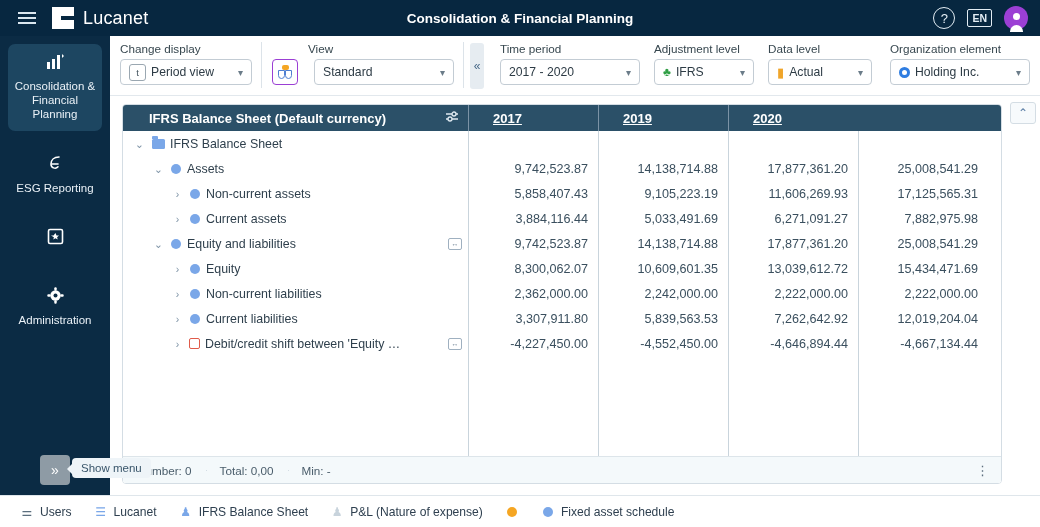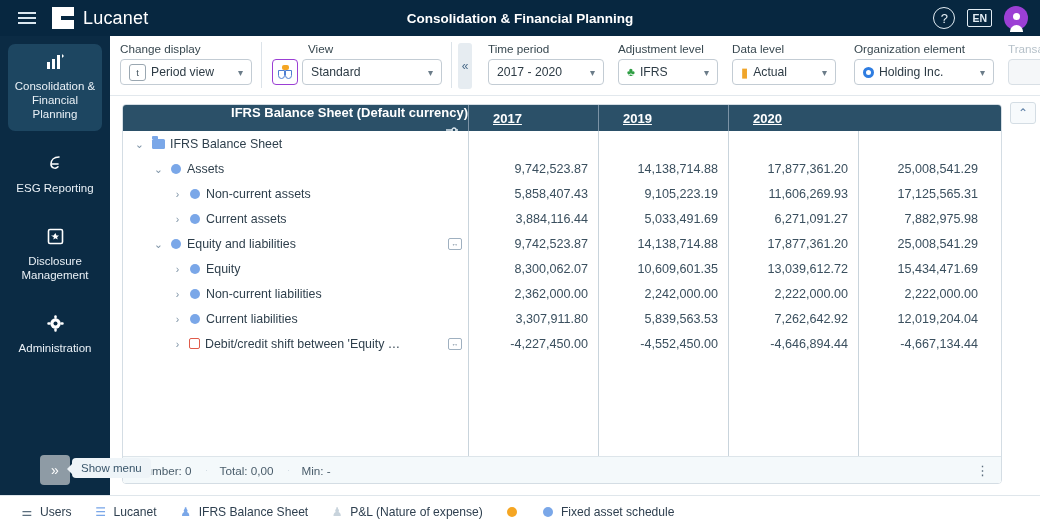--- a/index.html
+++ b/index.html
@@ -115,21 +115,21 @@
     border:1px solid #d4dde4; border-radius:4px; background:#fff; overflow:hidden;
   }
   .collapse-up {
     position:absolute; right:4px; top:66px; width:26px; height:22px;
     border:1px solid #d4dde4; border-radius:3px; background:#f7fafc;
     display:flex; align-items:center; justify-content:center; color:#5c7fa6; font-size:12px; cursor:pointer; z-index:5;
   }
   .thead { display:flex; height:26px; background:#2b5068; }
   .th-tree {
     width:345px; color:#fff; font-size:13px; font-weight:bold;
-    display:flex; align-items:flex-end; padding-left:26px; gap:6px;flex-direction:column;
+    display:flex; align-items:center; padding-left:26px; gap:6px;
   }
   .th-tree .ttl { flex:1; }
   .sliders { color:#dfe9f0; font-size:13px; cursor:pointer; padding-right:8px; }
   .th-y {
     width:130px; color:#fff; font-size:13px; font-weight:bold; text-decoration:underline;
     display:flex; align-items:center; padding-left:24px; border-left:1px solid #7b93a6; cursor:pointer;
   }
   .tbody { height:353px; background:#fff; position:relative; }
   .vline { position:absolute; top:0; bottom:28px; width:1px; background:#c9d4dc; }
   .row { display:flex; height:25px; align-items:center; }
@@ -216,21 +216,20 @@
       </div>
       <div class="side-label">ESG Reporting</div>
     </div>
     <div class="side-item">
       <div class="side-ico">
         <svg width="17" height="17" viewBox="0 0 17 17">
             <rect x="1.5" y="1.5" width="14" height="14" rx="1.5" stroke="#fff" stroke-width="1.6" fill="none"></rect>
             <path d="M8.5 5l1 2.4 2.5.2-1.9 1.6.6 2.4-2.2-1.3-2.2 1.3.6-2.4L4 7.6l2.5-.2z" fill="#fff"></path>
           </svg>
       </div>
-      <div class="side-label">Disclosure Management</div>
     </div>
     <div class="side-item">
       <div class="side-ico">
         <svg width="17" height="17" viewBox="0 0 17 17">
             <circle cx="8.5" cy="8.5" r="5.2" fill="#fff"></circle>
             <circle cx="8.5" cy="8.5" r="2" fill="#0b2b44"></circle>
             <g fill="#fff">
               <rect x="7.3" y="0.3" width="2.4" height="3.4" rx="1"></rect>
               <rect x="7.3" y="13.3" width="2.4" height="3.4" rx="1"></rect>
               <rect x="0.3" y="7.3" width="3.4" height="2.4" rx="1"></rect>
@@ -254,41 +253,41 @@
         <div class="ctl" style="width:132px;">
           <span class="sq-ico">t</span>
           <span>Period view</span>
           <span class="chev">▾</span>
         </div>
         <div class="tb-sep"></div>
       </div>
 
       <div class="tb-group">
         <div class="tb-label" style="padding-left:36px;">View</div>
-        <div style="display:flex; align-items:flex-end; gap:4px;">
+        <div style="display:flex; align-items:flex-end; gap:16px;">
           <div class="binoc">
             <span class="b1"></span>
               <span class="b2"></span>
               <span class="dot"></span>
           </div>
           <div class="ctl" style="width:140px;">
             <span>Standard</span>
             <span class="chev">▾</span>
           </div>
         </div>
         <div class="tb-sep"></div>
       </div>
 
       <div class="tb-group" style="padding:0 6px;">
         <div class="collapse-handle">«</div>
       </div>
 
       <div class="tb-group">
         <div class="tb-label">Time period</div>
-        <div class="ctl" style="width:116px;">
+        <div class="ctl" style="width:140px;">
           <span>2017 - 2020</span>
           <span class="chev">▾</span>
         </div>
       </div>
 
       <div class="tb-group" style="padding-left:4px;">
         <div class="tb-label">Adjustment level</div>
         <div class="ctl" style="width:100px;">
           <span class="ico-tree">♣</span>
           <span>IFRS</span>

